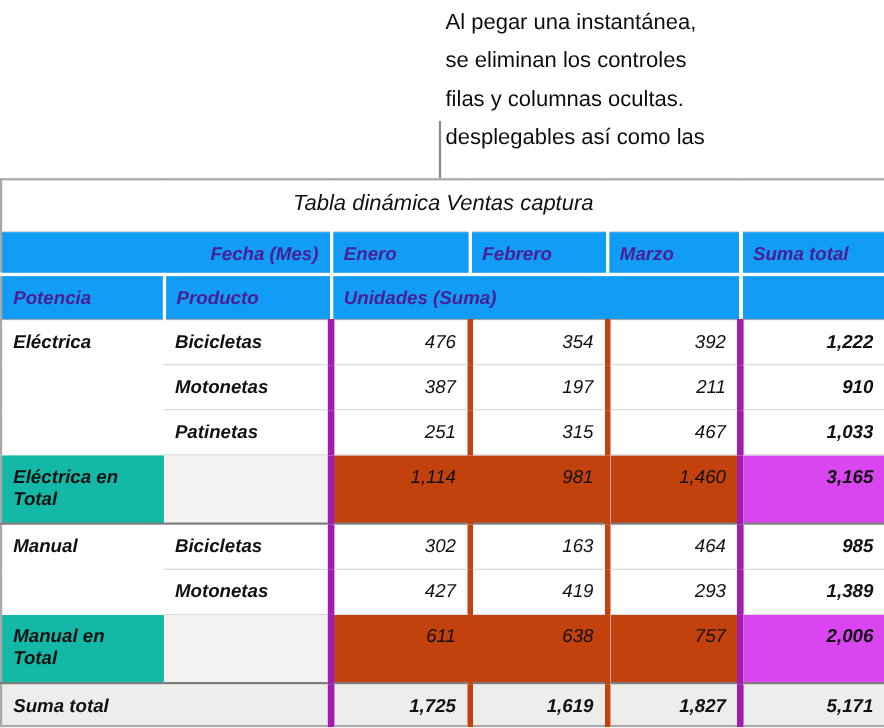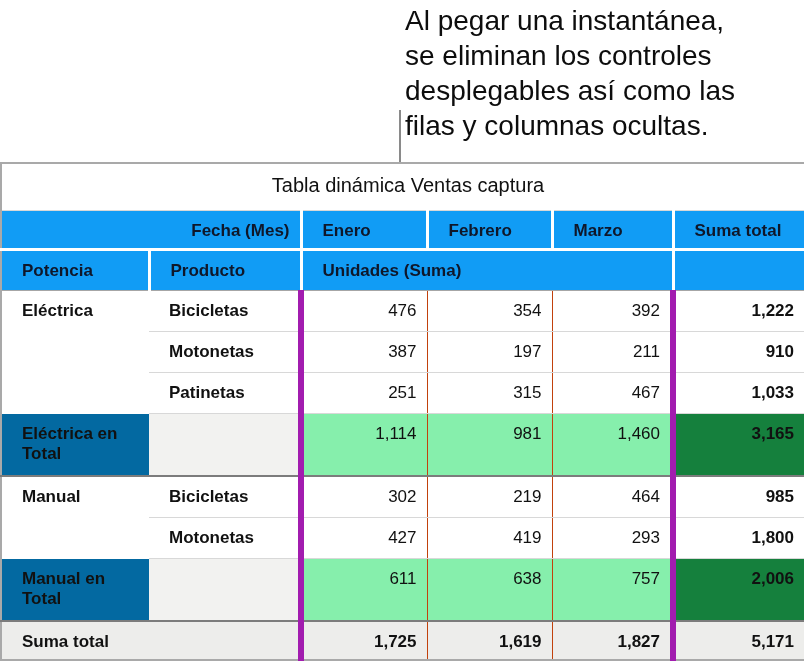--- a/index.html
+++ b/index.html
@@ -11,21 +11,21 @@
     overflow: hidden;
     font-family: "Liberation Sans", "DejaVu Sans", sans-serif;
     color: #111111;
   }
 
   
   .callout {
     position: absolute;
     left: 405px;
     top: 3px;
-    font-size: 28px;
+    font-size: 20px;
     line-height: 35px;
     color: #0d0d0d;
     white-space: nowrap;
   }
   .connector {
     position: absolute;
     left: 399px;
     top: 110px;
     width: 2px;
     height: 52px;
@@ -39,79 +39,80 @@
     top: 162px;
     width: 804px;
     border-collapse: collapse;
     table-layout: fixed;
     border: 2px solid #a9a9a9;
     font-size: 17px;
     color: #111111;
   }
   table.pivot td {
     vertical-align: top;
-    padding: 10px 10px 0 20px;
+    padding: 10px 10px 0 10px;
     overflow: hidden;
+    font-style: italic;
   }
 
   td.title {
     height: 36px;
     text-align: center;
     font-size: 20px;
     padding-top: 12px;
     border-bottom: 1px solid #d8d8d8;
   }
 
   
   td.blue {
     background: #119cf5;
-    color: #0f172a;
+    color: #4c1d95;
     font-weight: 700;
     height: 27px;
     padding-top: 8px;
   }
   tr.hdr1 td { border-bottom: 3px solid #ffffff; }
   tr.hdr2 td { border-bottom: 1px solid #a6a6a6; height: 29px; }
   td.wsep { border-right: 3px solid #ffffff; }
   td.right { text-align: right; }
 
   
   td.num { text-align: right; }
   td.bold { font-weight: 700; margin-left: 33px; }
   td.cat, td.prod { font-weight: 700; }
   tr.data-row td { height: 30px; }
   td.sep-b { border-bottom: 1px solid #d8d8d8; }
   td.vd { border-left: 6px solid #a21caf; }
-  td.vl { border-left: 1px solid #c2410c; }
+  td.vl { border-left: 5px solid #c2410c; }
 
   
   tr.total-row td { height: 51px; }
-  td.tlab { background: #0369a1; font-weight: 700; padding-right: 14px; }
+  td.tlab { background: #14b8a6; font-weight: 700; padding-right: 14px; }
   td.tfill { background: #f2f2f0; }
-  td.tval { background: #86efac; }
-  td.tsum { background: #15803d; font-weight: 700; }
+  td.tval { background: #c2410c; }
+  td.tsum { background: #d946ef; font-weight: 700; }
 
   
   tr.thick td { border-top: 2px solid #7c7c7c; }
 
   
   tr.grand-row td { height: 27px; background: #edede b; }
   tr.grand-row td { background: #edede9; }
   tr.grand-row td { background: #EDEDEB; font-weight: 700; }
 </style>
 </head>
 <body>
 
 <div class="stage">
 
   <div class="callout">
     <div>Al pegar una instantánea,</div>
     <div>se eliminan los controles</div>
+    <div>filas y columnas ocultas.</div>
     <div>desplegables así como las</div>
-    <div>filas y columnas ocultas.</div>
   </div>
   <div class="connector"></div>
 
   <table class="pivot">
     <colgroup>
       <col style="width:148px">
         <col style="width:152px">
         <col style="width:126px">
       <col style="width:125px">
         <col style="width:121px">
@@ -166,30 +167,30 @@
       <td class="num tval vd">1,114</td>
       <td class="num tval vl">981</td>
       <td class="num tval vl">1,460</td>
       <td class="num tsum vd">3,165</td>
     </tr>
 
     <tr class="data-row thick">
       <td class="cat" rowspan="2">Manual</td>
       <td class="prod sep-b">Bicicletas</td>
       <td class="num vd sep-b">302</td>
-      <td class="num vl sep-b">219</td>
+      <td class="num vl sep-b">163</td>
       <td class="num vl sep-b">464</td>
       <td class="num vd bold sep-b">985</td>
     </tr>
     <tr class="data-row">
       <td class="prod sep-b">Motonetas</td>
       <td class="num vd sep-b">427</td>
       <td class="num vl sep-b">419</td>
       <td class="num vl sep-b">293</td>
-      <td class="num vd bold sep-b">1,800</td>
+      <td class="num vd bold sep-b">1,389</td>
     </tr>
     <tr class="total-row">
       <td class="tlab">Manual en Total</td>
       <td class="tfill"></td>
       <td class="num tval vd">611</td>
       <td class="num tval vl">638</td>
       <td class="num tval vl">757</td>
       <td class="num tsum vd">2,006</td>
     </tr>
 

